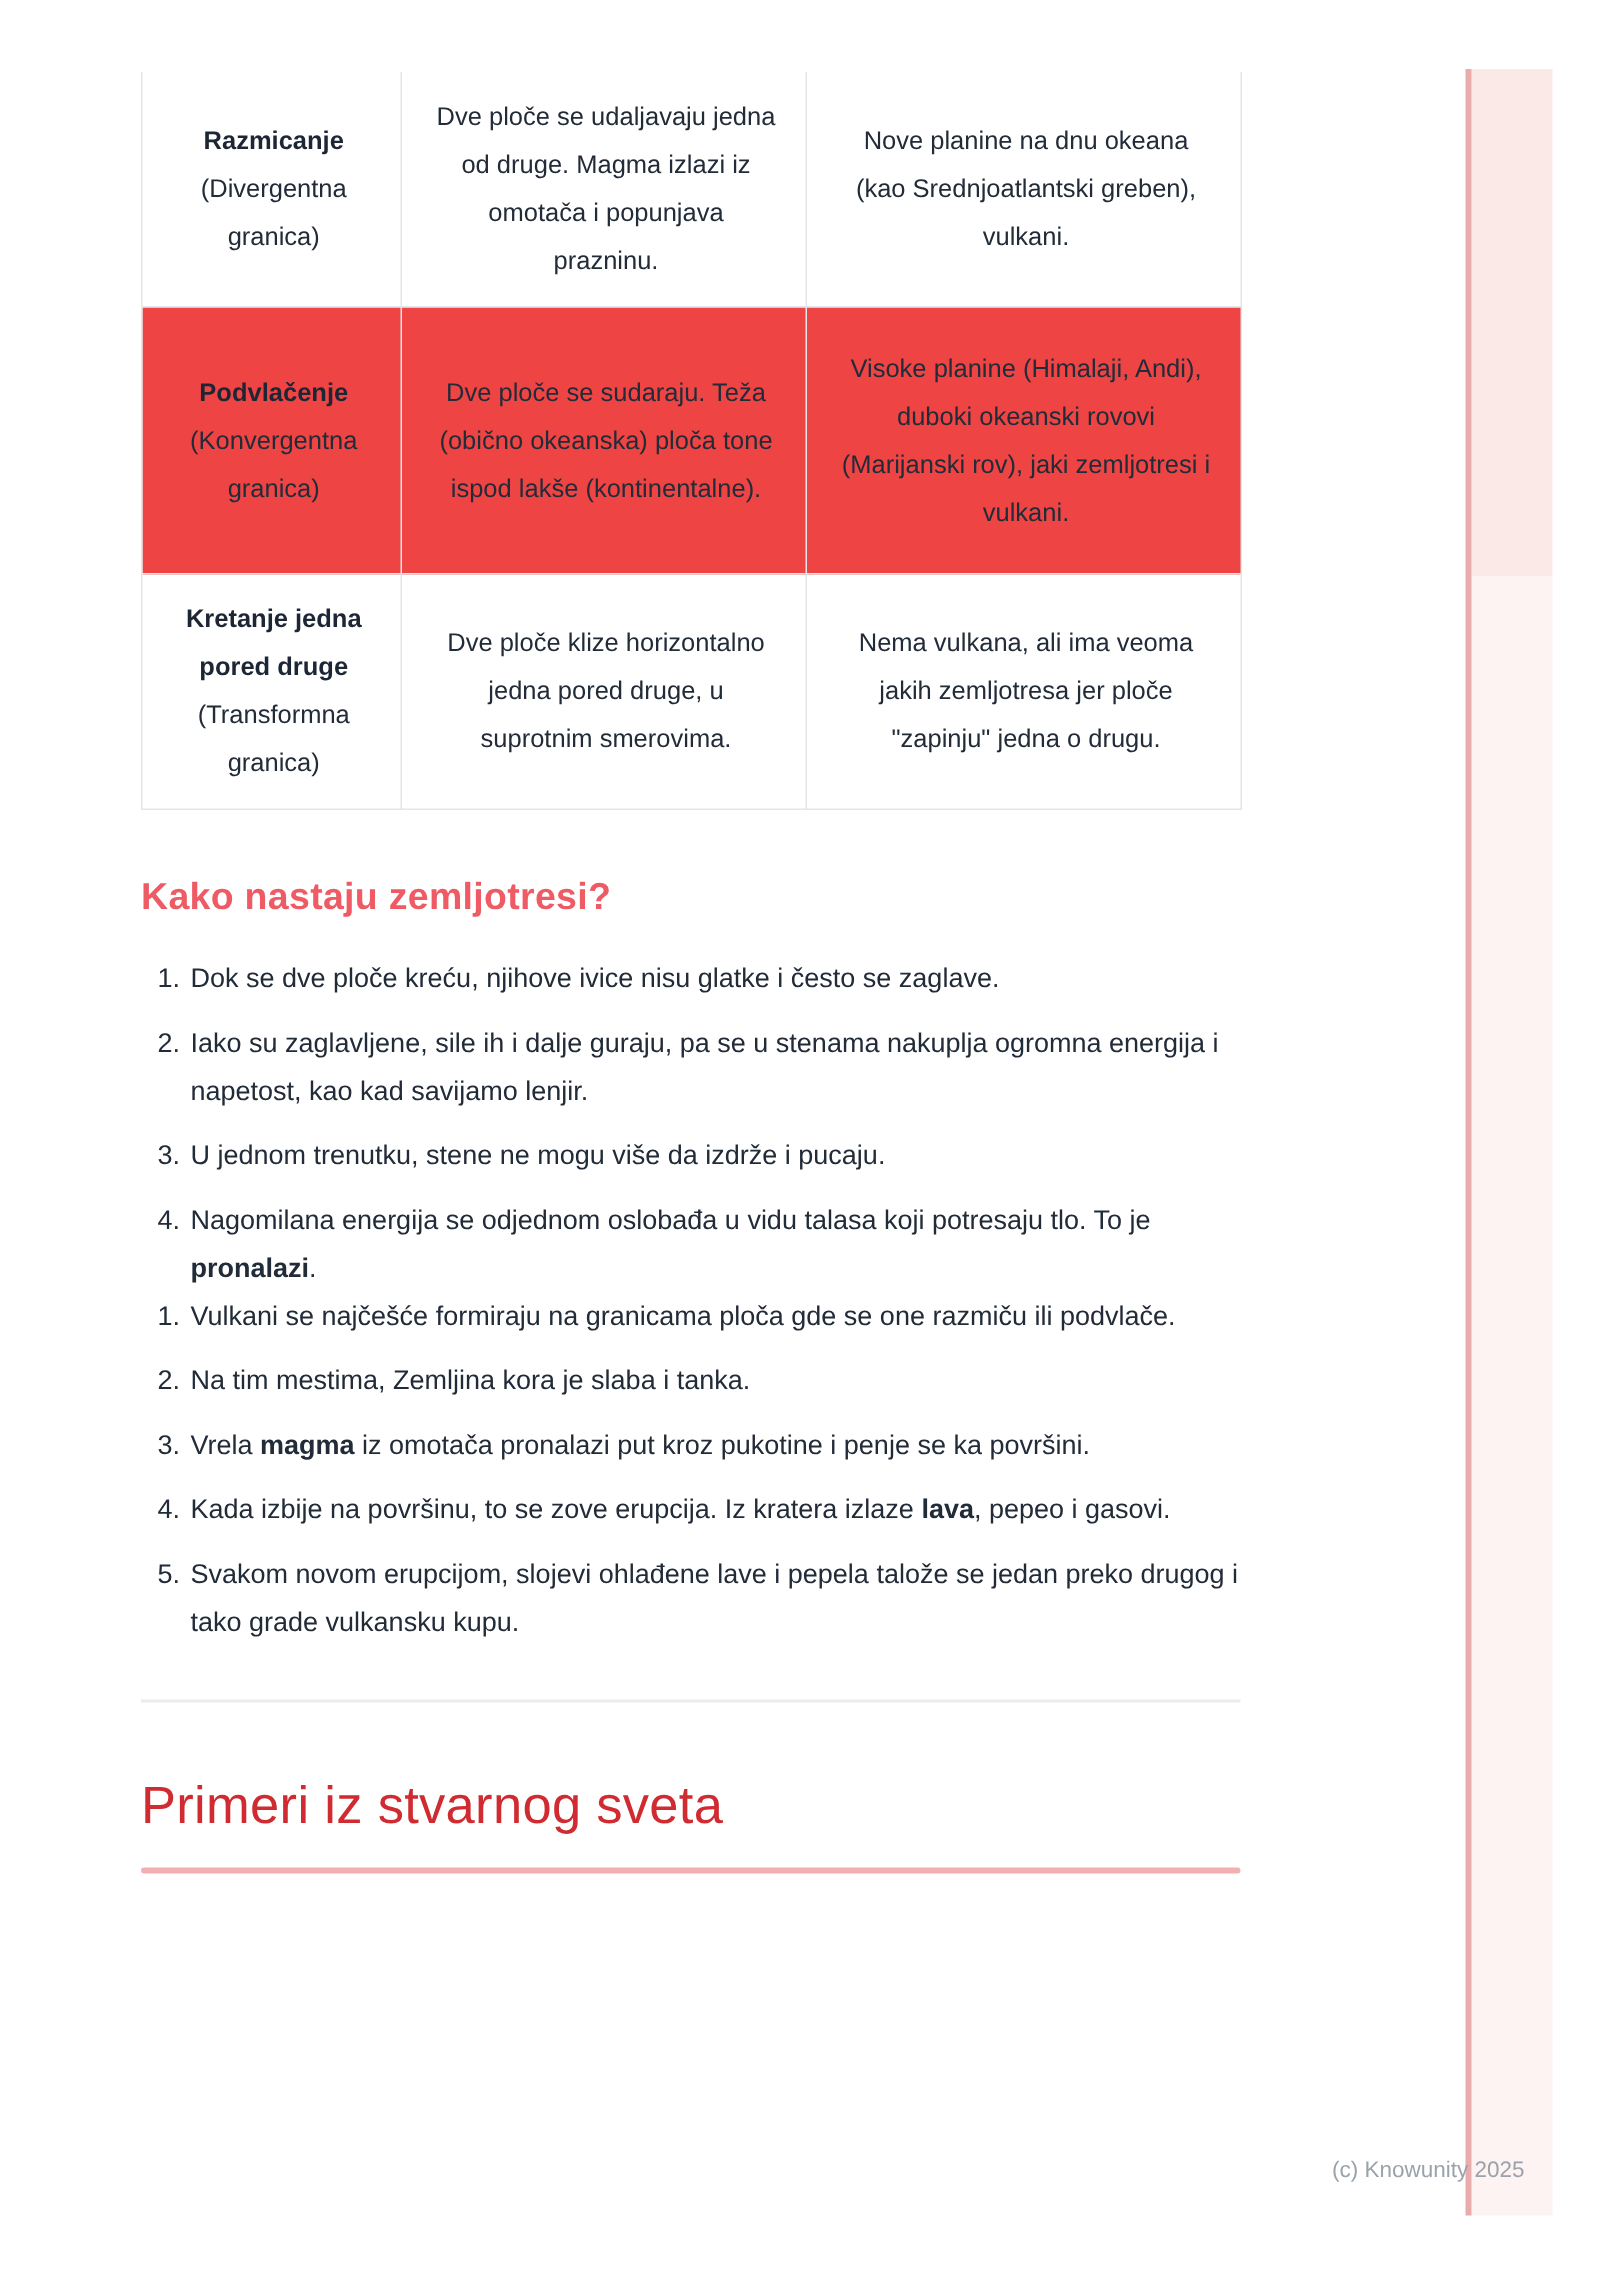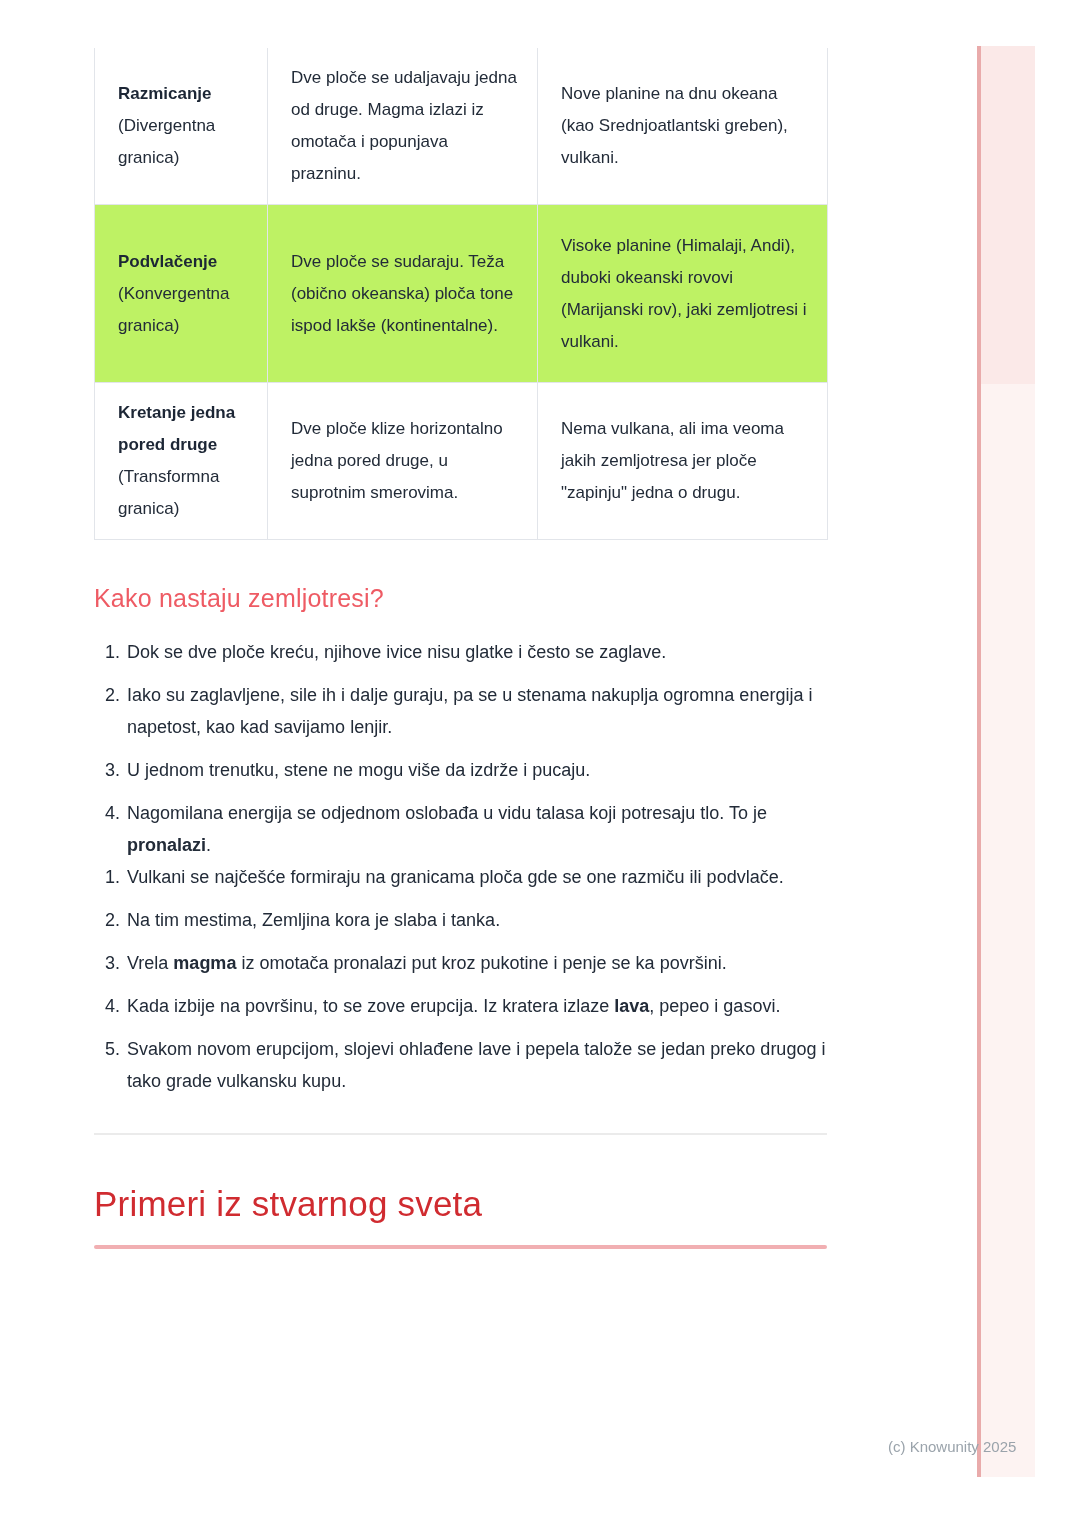--- a/index.html
+++ b/index.html
@@ -18,39 +18,40 @@
 
   
   table.plate-table {
     border-collapse:collapse;
     table-layout:fixed;
     width:733px;
     margin-top:48px;
     color:#222b38;
     font-size:17px;
     line-height:32px;
+    text-align:center;
   }
   table.plate-table td {
     border:1px solid #e2e5ea;
     vertical-align:middle;
     padding:14px 20px 14px 23px;
     word-wrap:break-word;
   }
   table.plate-table tr:first-child td { border-top:none; }
   table.plate-table tr:nth-child(1) { height:149px; }
-  table.plate-table tr:nth-child(2) { height:178px; background:#bef264; }
+  table.plate-table tr:nth-child(2) { height:178px; background:#ef4444; }
   table.plate-table tr:nth-child(3) { height:142px; }
   .term-name { font-weight:bold; color:#1c2635; }
   .term-detail { font-weight:normal; }
 
   
   h2.section-heading {
     color:#ee5b64;
     font-size:25px;
-    font-weight:400;
+    font-weight:700;
     margin:44px 0 23px 0;
     letter-spacing:0.2px;
   }
   ol.numbered-list {
     margin:0;
     padding-left:31px;
     font-size:18px;
     line-height:32px;
     color:#222b38;
   }

